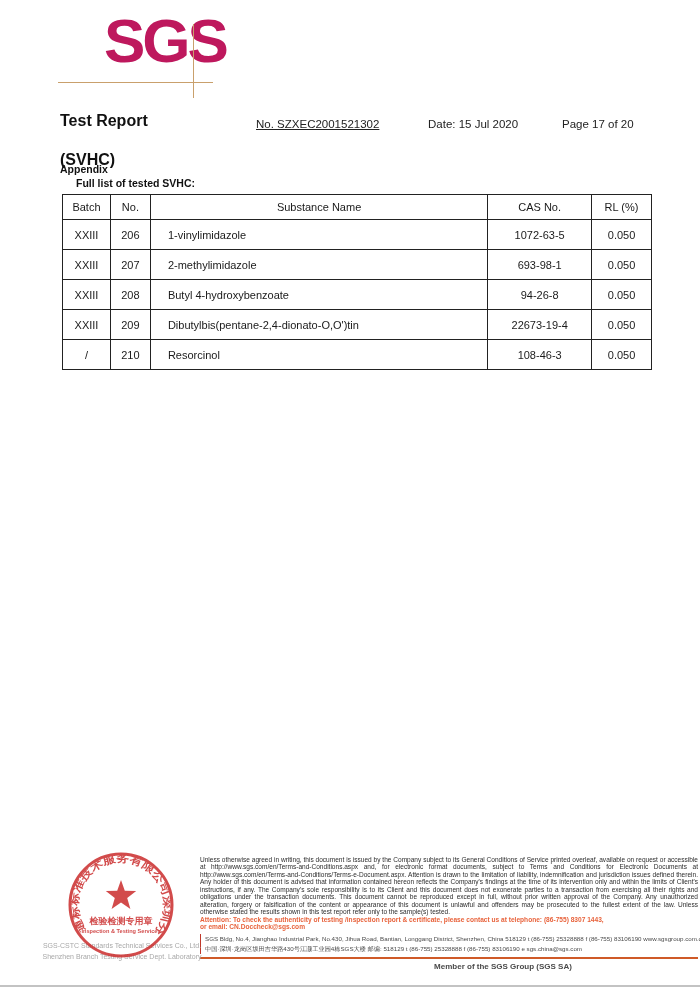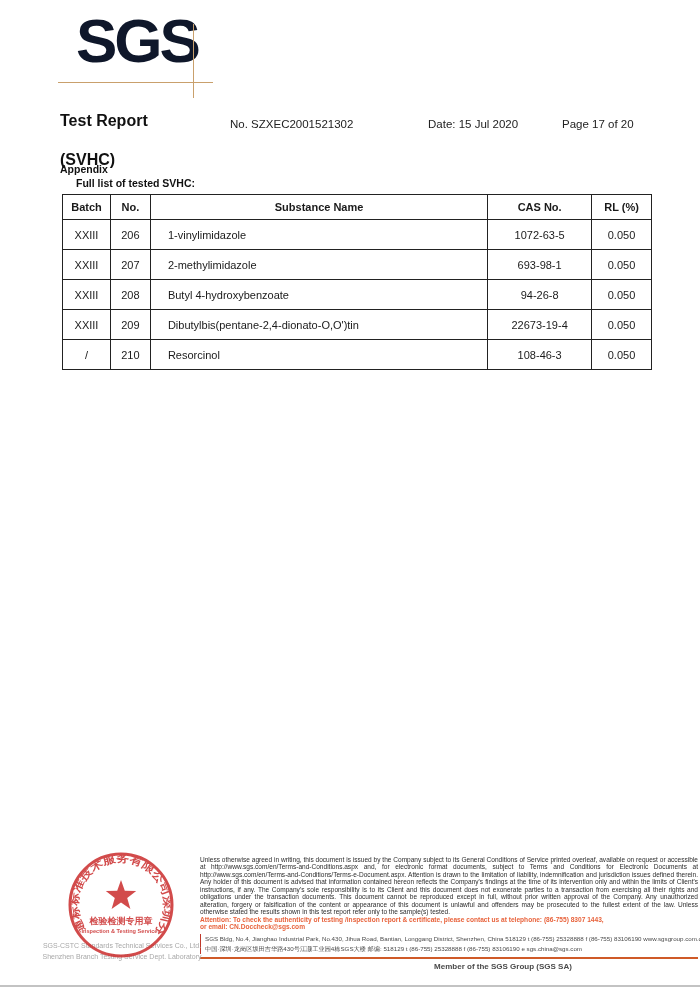--- a/index.html
+++ b/index.html
@@ -1,38 +1,38 @@
 <!DOCTYPE html>
 <html><head>
 <meta charset="utf-8">
 <style>
   html,body{margin:0;padding:0;background:#ffffff;}
   .page{position:relative;width:700px;height:990px;background:#fff;overflow:hidden;
         font-family:"Liberation Sans","DejaVu Sans",sans-serif;color:#222;}
 
   
-  .logo-text{position:absolute;left:76px;top:10px;font-size:62px;font-weight:700;
-             color:#0f172a;letter-spacing:-3px;line-height:1;}
+  .logo-text{position:absolute;left:104px;top:10px;font-size:62px;font-weight:700;
+             color:#be185d;letter-spacing:-3px;line-height:1;}
   .cross-h{position:absolute;left:58px;top:82px;width:155px;height:1px;background:#c9a06c;}
   .cross-v{position:absolute;left:193px;top:24px;width:1px;height:74px;background:#c9a06c;}
 
   
   .title1{position:absolute;left:60px;top:112px;font-size:16px;font-weight:700;color:#111;}
   .title2{position:absolute;left:60px;top:140px;font-size:16px;font-weight:700;color:#111;margin-top:11px;}
   .meta{position:absolute;top:118px;font-size:11.5px;color:#222;}
-  .meta-no{left:230px;} .meta-date{left:428px;text-align:center;} .meta-page{left:562px;}
+  .meta-no{left:256px;text-decoration:underline;} .meta-date{left:428px;text-align:center;} .meta-page{left:562px;}
 
   .appendix{position:absolute;left:60px;top:163px;font-size:10.5px;font-weight:700;color:#111;}
   .fulllist{position:absolute;left:76px;top:177px;font-size:10.5px;font-weight:700;color:#111;}
 
   
   table.svhc{position:absolute;left:62px;top:194px;width:590px;border-collapse:collapse;
              font-size:11px;color:#1a1a1a;}
   table.svhc th,table.svhc td{border:1px solid #222;}
-  table.svhc th{height:24px;font-weight:700;text-align:center;padding:0 2px;}
+  table.svhc th{height:24px;font-weight:400;text-align:center;padding:0 2px;}
   table.svhc td{height:29px;text-align:center;padding:0 3px;}
   table.svhc td.subst{text-align:left;padding-left:17px;}
 
   
   .stamp-wrap{position:absolute;left:66px;top:850px;width:110px;height:110px;z-index:3;}
   .company-lines{position:absolute;left:42px;top:941px;z-index:2;color:#a8a8a8;
                  font-size:7px;line-height:1.55;text-align:center;width:160px;}
   .footer-block{position:absolute;left:200px;top:856px;width:498px;z-index:1;}
   .disclaimer{font-size:6.55px;line-height:1.14;text-align:justify;color:#2d2d2d;margin:0;}
   .attention{font-size:6.6px;line-height:1.15;font-weight:700;color:#e8633c;margin:0;}

